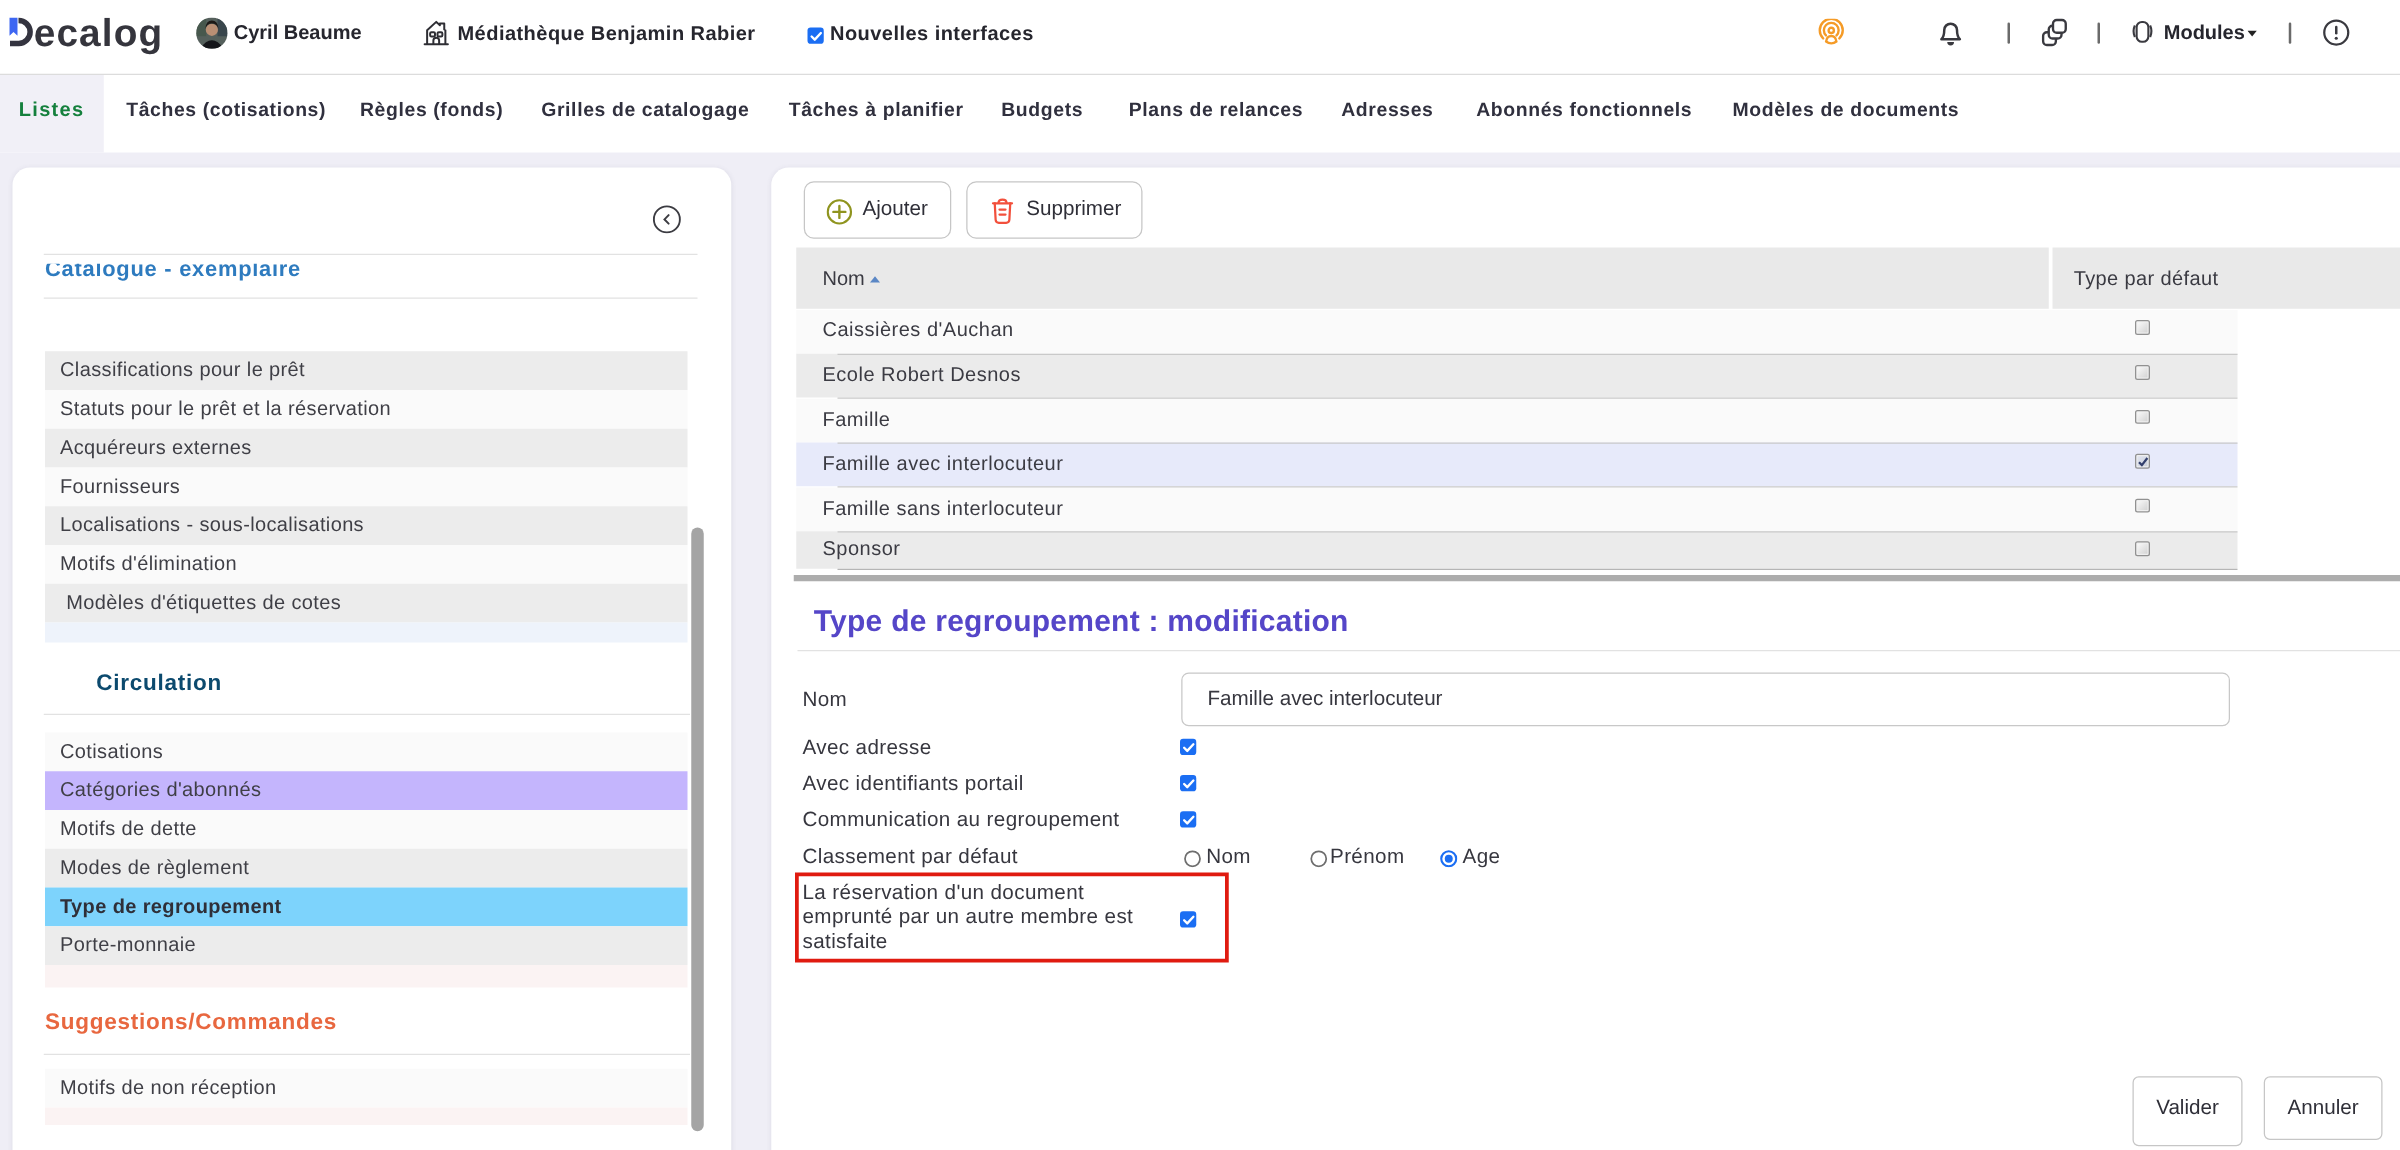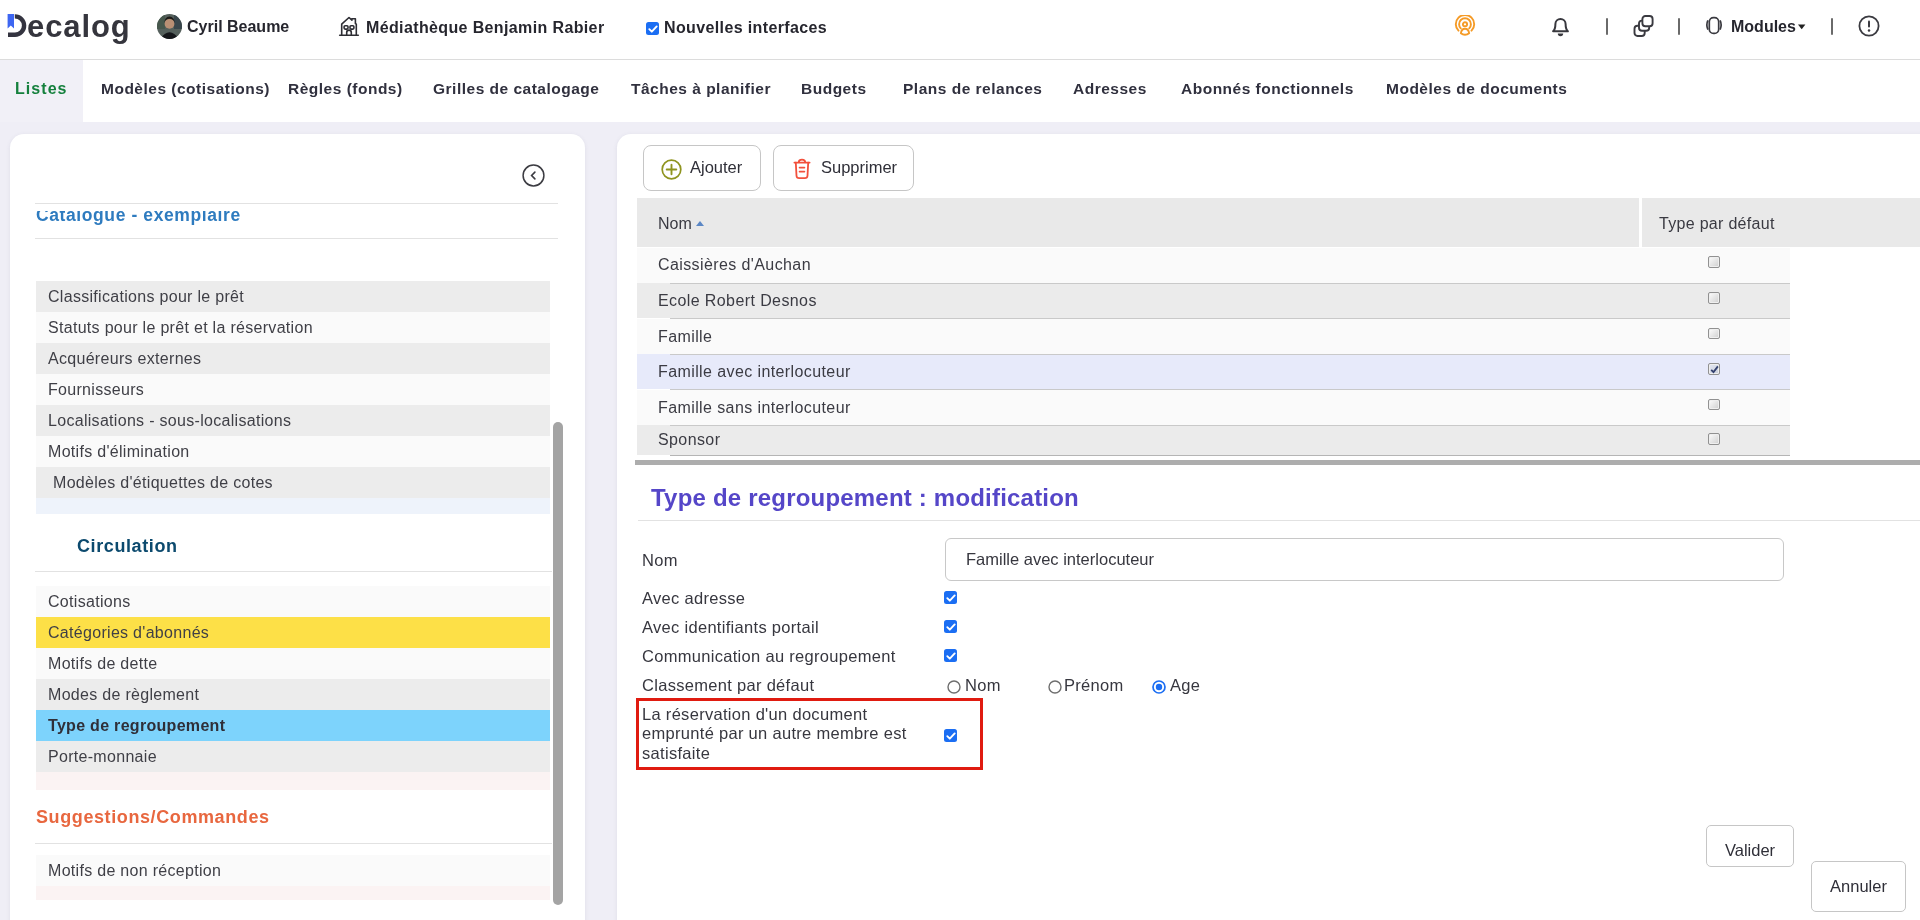--- a/index.html
+++ b/index.html
@@ -128,21 +128,21 @@
     <svg class="abs" style="left:1858px; top:15px;" width="22" height="22" viewBox="0 0 22 22">
       <circle cx="11" cy="11" r="9.6" fill="none" stroke="#3a3a40" stroke-width="1.8"></circle>
       <rect x="10" y="5.6" width="2" height="7" rx="1" fill="#3a3a40"></rect>
       <circle cx="11" cy="15.6" r="1.25" fill="#3a3a40"></circle>
     </svg>
   </div>
 
   <div id="tabbar">
     <div id="tab-active-bg"></div>
     <div class="tab" style="left:15px; color:#15803d; font-size:16px; letter-spacing:1.05px;">Listes</div>
-    <div class="tab" style="left:101px;">Modèles (cotisations)</div>
+    <div class="tab" style="left:101px;">Tâches (cotisations)</div>
     <div class="tab" style="left:288px;">Règles (fonds)</div>
     <div class="tab" style="left:433px;">Grilles de catalogage</div>
     <div class="tab" style="left:631px;">Tâches à planifier</div>
     <div class="tab" style="left:801px;">Budgets</div>
     <div class="tab" style="left:903px;">Plans de relances</div>
     <div class="tab" style="left:1073px;">Adresses</div>
     <div class="tab" style="left:1181px;">Abonnés fonctionnels</div>
     <div class="tab" style="left:1386px;">Modèles de documents</div>
   </div>
 
@@ -164,21 +164,21 @@
   <div class="lrow" style="top:343px; background:#ececec;">Acquéreurs externes</div>
   <div class="lrow" style="top:374px; background:#fafafa;">Fournisseurs</div>
   <div class="lrow" style="top:405px; background:#ececec;">Localisations - sous-localisations</div>
   <div class="lrow" style="top:436px; background:#fafafa;">Motifs d'élimination</div>
   <div class="lrow" style="top:467px; background:#ececec;padding-left:17px;">Modèles d'étiquettes de cotes</div>
   <div class="lrow" style="top:498px; height:16px; background:#eef3fb;"></div>
 
   <div class="sect" style="left:36px; top:536px; color:#0c4a6e; font-size:18px;margin-left:41px;">Circulation</div>
   <div class="hline" style="left:35px; top:571px; width:517px;"></div>
   <div class="lrow" style="top:586px; background:#fafafa;">Cotisations</div>
-  <div class="lrow" style="top:617px; background:#fde047;">Catégories d'abonnés</div>
+  <div class="lrow" style="top:617px; background:#c4b5fd;">Catégories d'abonnés</div>
   <div class="lrow" style="top:648px; background:#fafafa;">Motifs de dette</div>
   <div class="lrow" style="top:679px; background:#ececec;">Modes de règlement</div>
   <div class="lrow" style="top:710px; background:#7dd3fc; font-weight:700; color:#2f2f38;">Type de regroupement</div>
   <div class="lrow" style="top:741px; background:#ececec;">Porte-monnaie</div>
   <div class="lrow" style="top:772px; height:18px; background:#fbf3f3;"></div>
 
   <div class="sect" style="left:36px; top:807px; color:#e8673f; font-size:18px;">Suggestions/Commandes</div>
   <div class="hline" style="left:35px; top:843px; width:517px;"></div>
   <div class="lrow" style="top:855px; background:#fafafa;">Motifs de non réception</div>
   <div class="lrow" style="top:886px; height:14px; background:#fbf3f3;"></div>
@@ -294,15 +294,15 @@
   <div class="flabel" style="left:1170px; top:676px;">Age</div>
 
   <div class="abs" style="left:636px; top:698px; width:347px; height:72px; border:3px solid #e01b10;"></div>
   <div class="flabel" style="left:642px; top:705px; line-height:19.3px;">La réservation d'un document<br>emprunté par un autre membre est<br>satisfaite</div>
   <div class="bluecb" style="left:944px; top:729px;">
     <svg width="12" height="12" viewBox="0 0 12 12">
         <path d="M2.3 6.2 L4.8 8.7 L9.7 3.4" fill="none" stroke="#fff" stroke-width="1.9" stroke-linecap="round" stroke-linejoin="round"></path>
       </svg>
   </div>
 
-  <div class="btn" style="left:1706px; top:825px; width:88px; height:42px; border-radius:5px; line-height:49px;">Valider</div>
+  <div class="btn" style="left:1706px; top:861px; width:88px; height:56px; border-radius:5px; line-height:49px;">Valider</div>
   <div class="btn" style="left:1811px; top:861px; width:95px; height:51px; border-radius:5px; line-height:49px;">Annuler</div>
 </div>
 
 </body></html>

